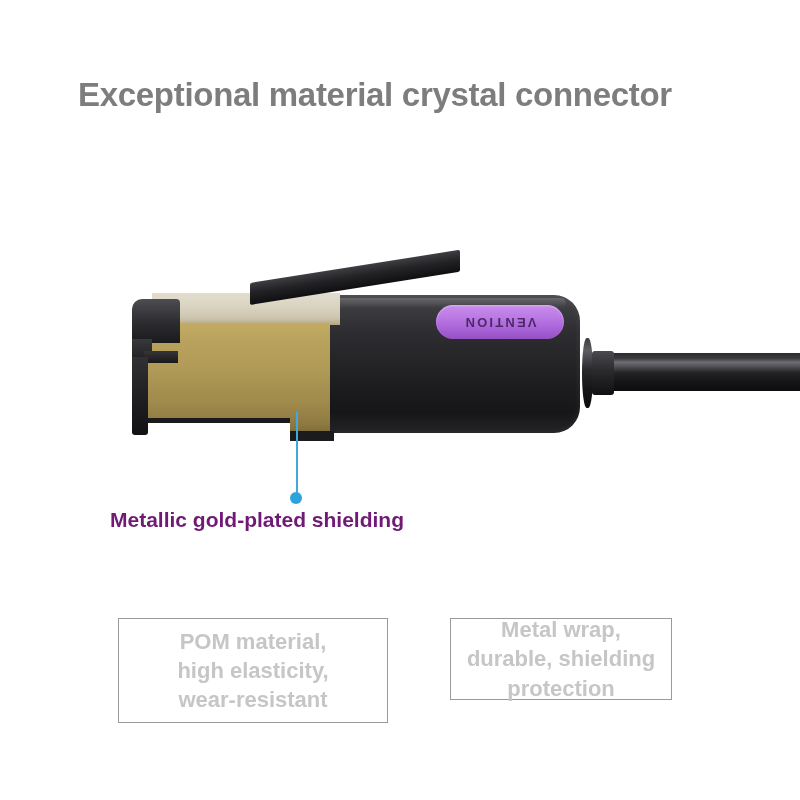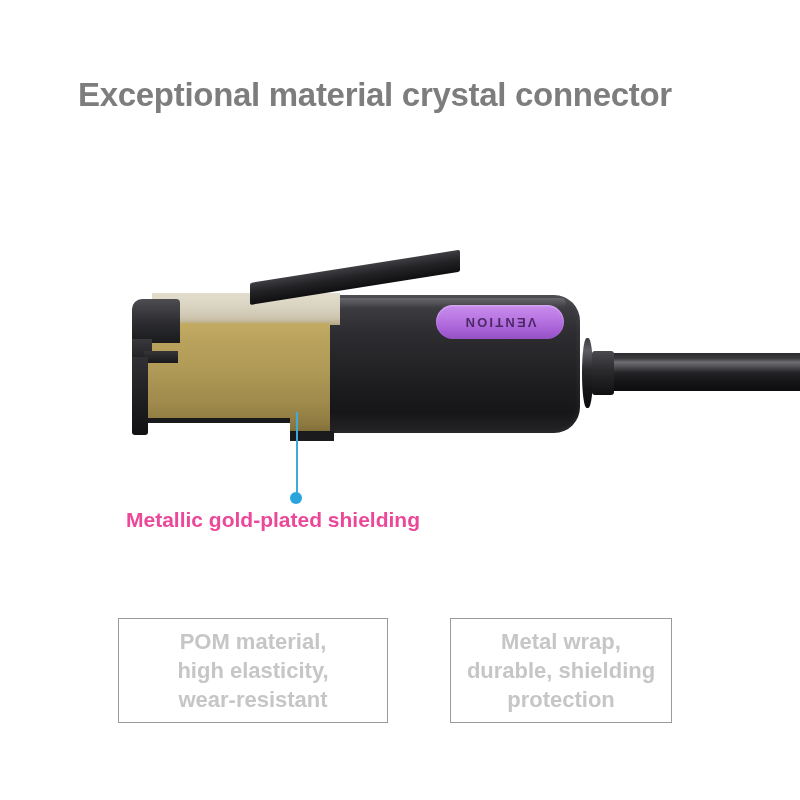--- a/index.html
+++ b/index.html
@@ -295,42 +295,41 @@
     height: 12px;
     border-radius: 50%;
     background: #2ba3dd;
   }
   .callout-label {
     position: absolute;
     left: 110px;
     top: 508px;
     font-size: 21px;
     font-weight: 600;
-    color: #ec4899;
+    color: #701a75;
     white-space: nowrap;
-    margin-left: 16px;
   }
 
   
   .feature-box {
     position: absolute;
     border: 1px solid #9a9a9a;
     box-sizing: border-box;
     display: flex;
     align-items: center;
     justify-content: center;
     text-align: center;
     color: #c6c6c6;
     font-size: 22px;
     font-weight: 600;
     line-height: 1.32;
     background: #ffffff;
   }
   .feature-box.one  { left: 118px; top: 618px; width: 270px; height: 105px; padding: 0 8px; }
-  .feature-box.two  { left: 450px; top: 618px; width: 222px; height: 105px; padding: 0 6px; }
+  .feature-box.two  { left: 450px; top: 618px; width: 222px; height: 82px; padding: 0 6px; }
   .feature-box .txt { white-space: pre-line; }
 </style>
 </head>
 <body>
 
 <div id="page">
 
   <div class="page-title">Exceptional material crystal connector</div>
 
   <div class="product-stage">

